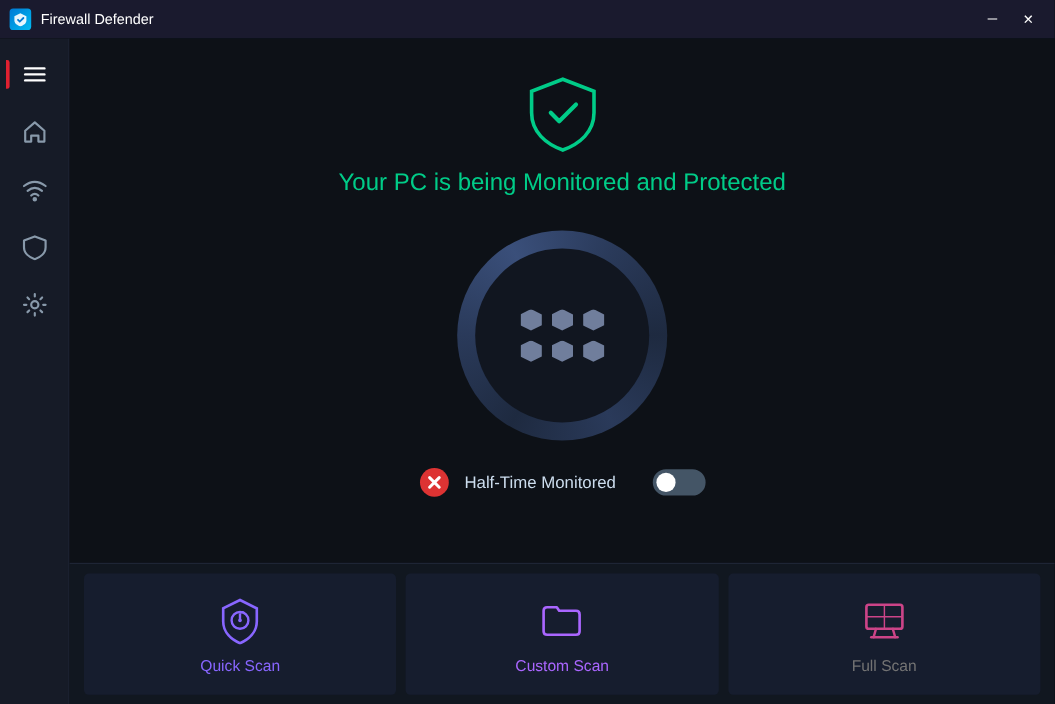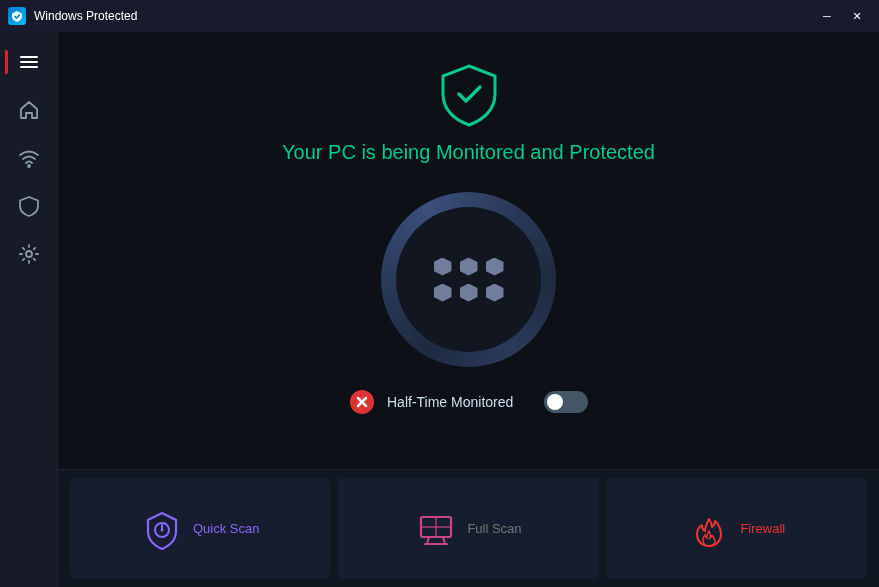--- a/index.html
+++ b/index.html
@@ -268,21 +268,21 @@
       display: flex;
       align-items: stretch;
       border-top: 1px solid #1e2535;
       padding: 0 8px;
       gap: 0;
     }
 
     .action-btn {
       flex: 1;
       display: flex;
-      flex-direction: row;
+      flex-direction: column;
       align-items: center;
       justify-content: center;
       cursor: pointer;
       border: none;
       background: #161d2e;
       margin: 8px 4px;
       border-radius: 4px;
       gap: 10px;
       transition: background 0.15s;
       min-width: 110px;
@@ -316,21 +316,21 @@
 <div class="window">
 
   <div class="title-bar">
     <div class="title-bar-left">
       <div class="title-bar-icon">
         <svg width="12" height="12" viewBox="0 0 12 12">
           <path d="M6 1 L11 3.5 L11 7 C11 9.5 8.5 11 6 12 C3.5 11 1 9.5 1 7 L1 3.5 Z" fill="white" opacity="0.9"></path>
           <path d="M4 6.5 L5.5 8 L8.5 5" stroke="#0078d4" stroke-width="1.5" fill="none" stroke-linecap="round"></path>
         </svg>
       </div>
-      <span class="title-bar-title">Windows Protected</span>
+      <span class="title-bar-title">Firewall Defender</span>
     </div>
     <div class="title-bar-controls">
       <button class="title-btn">─</button>
       <button class="title-btn close">✕</button>
     </div>
   </div>
 
   <div class="main-area">
 
     <div class="sidebar">
@@ -423,41 +423,40 @@
           <svg class="btn-icon" viewBox="0 0 42 42" fill="none">
             <path d="M21 5 L35 12 L35 23 C35 32 28 38 21 41 C14 38 7 32 7 23 L7 12 Z" stroke="#8866ff" stroke-width="2.2"></path>
             <circle cx="21" cy="22" r="7" stroke="#8866ff" stroke-width="2"></circle>
             <path d="M21 22 L21 17" stroke="#8866ff" stroke-width="2" stroke-linecap="round"></path>
             <circle cx="21" cy="22" r="1.5" fill="#8866ff"></circle>
             <path d="M21 16 Q23 14 25 16" stroke="#8866ff" stroke-width="1.5" fill="none"></path>
           </svg>
           <span class="action-btn-label btn-quick">Quick Scan</span>
         </button>
 
+        <button class="action-btn">
+          <svg class="btn-icon" viewBox="0 0 42 42" fill="none">
+
+            <path d="M6 14 Q6 11 9 11 L17 11 L19 14 L33 14 Q36 14 36 17 L36 31 Q36 34 33 34 L9 34 Q6 34 6 31 Z" stroke="#aa66ff" stroke-width="2.2" stroke-linejoin="round"></path>
+          </svg>
+          <span class="action-btn-label btn-custom">Custom Scan</span>
+        </button>
 
         <button class="action-btn">
           <svg class="btn-icon" viewBox="0 0 42 42" fill="none">
 
             <rect x="6" y="9" width="30" height="20" rx="2" stroke="#cc4488" stroke-width="2.2"></rect>
             <line x1="14" y1="29" x2="12" y2="36" stroke="#cc4488" stroke-width="2" stroke-linecap="round"></line>
             <line x1="28" y1="29" x2="30" y2="36" stroke="#cc4488" stroke-width="2" stroke-linecap="round"></line>
             <line x1="10" y1="36" x2="32" y2="36" stroke="#cc4488" stroke-width="2" stroke-linecap="round"></line>
 
             <line x1="21" y1="9" x2="21" y2="29" stroke="#cc4488" stroke-width="1.2"></line>
             <line x1="6" y1="19" x2="36" y2="19" stroke="#cc4488" stroke-width="1.2"></line>
           </svg>
           <span class="action-btn-label btn-full">Full Scan</span>
         </button>
 
-        <button class="action-btn">
-          <svg class="btn-icon" viewBox="0 0 42 42" fill="none">
-
-            <path d="M21 38 C13 38 9 32 9 26 C9 20 14 17 14 17 C14 22 17 23 17 23 C17 19 19 15 21 11 C21 11 24 15 24 19 C24 19 27 17 27 13 C27 13 33 18 33 26 C33 32 29 38 21 38 Z" stroke="#ee3333" stroke-width="2" stroke-linejoin="round" fill="none"></path>
-            <path d="M21 38 C17 38 15 35 15 32 C15 29 17 27 17 27 C17 29 19 30 19 30 C18 28 20 25 21 23 C22 25 23 28 22 30 C22 30 24 29 24 27 C25 29 27 31 27 33 C27 36 24 38 21 38 Z" stroke="#ee3333" stroke-width="1.5" fill="none"></path>
-          </svg>
-          <span class="action-btn-label btn-firewall">Firewall</span>
-        </button>
 
       </div>
 
     </div>
   </div>
 </div>
 
 </body></html>

